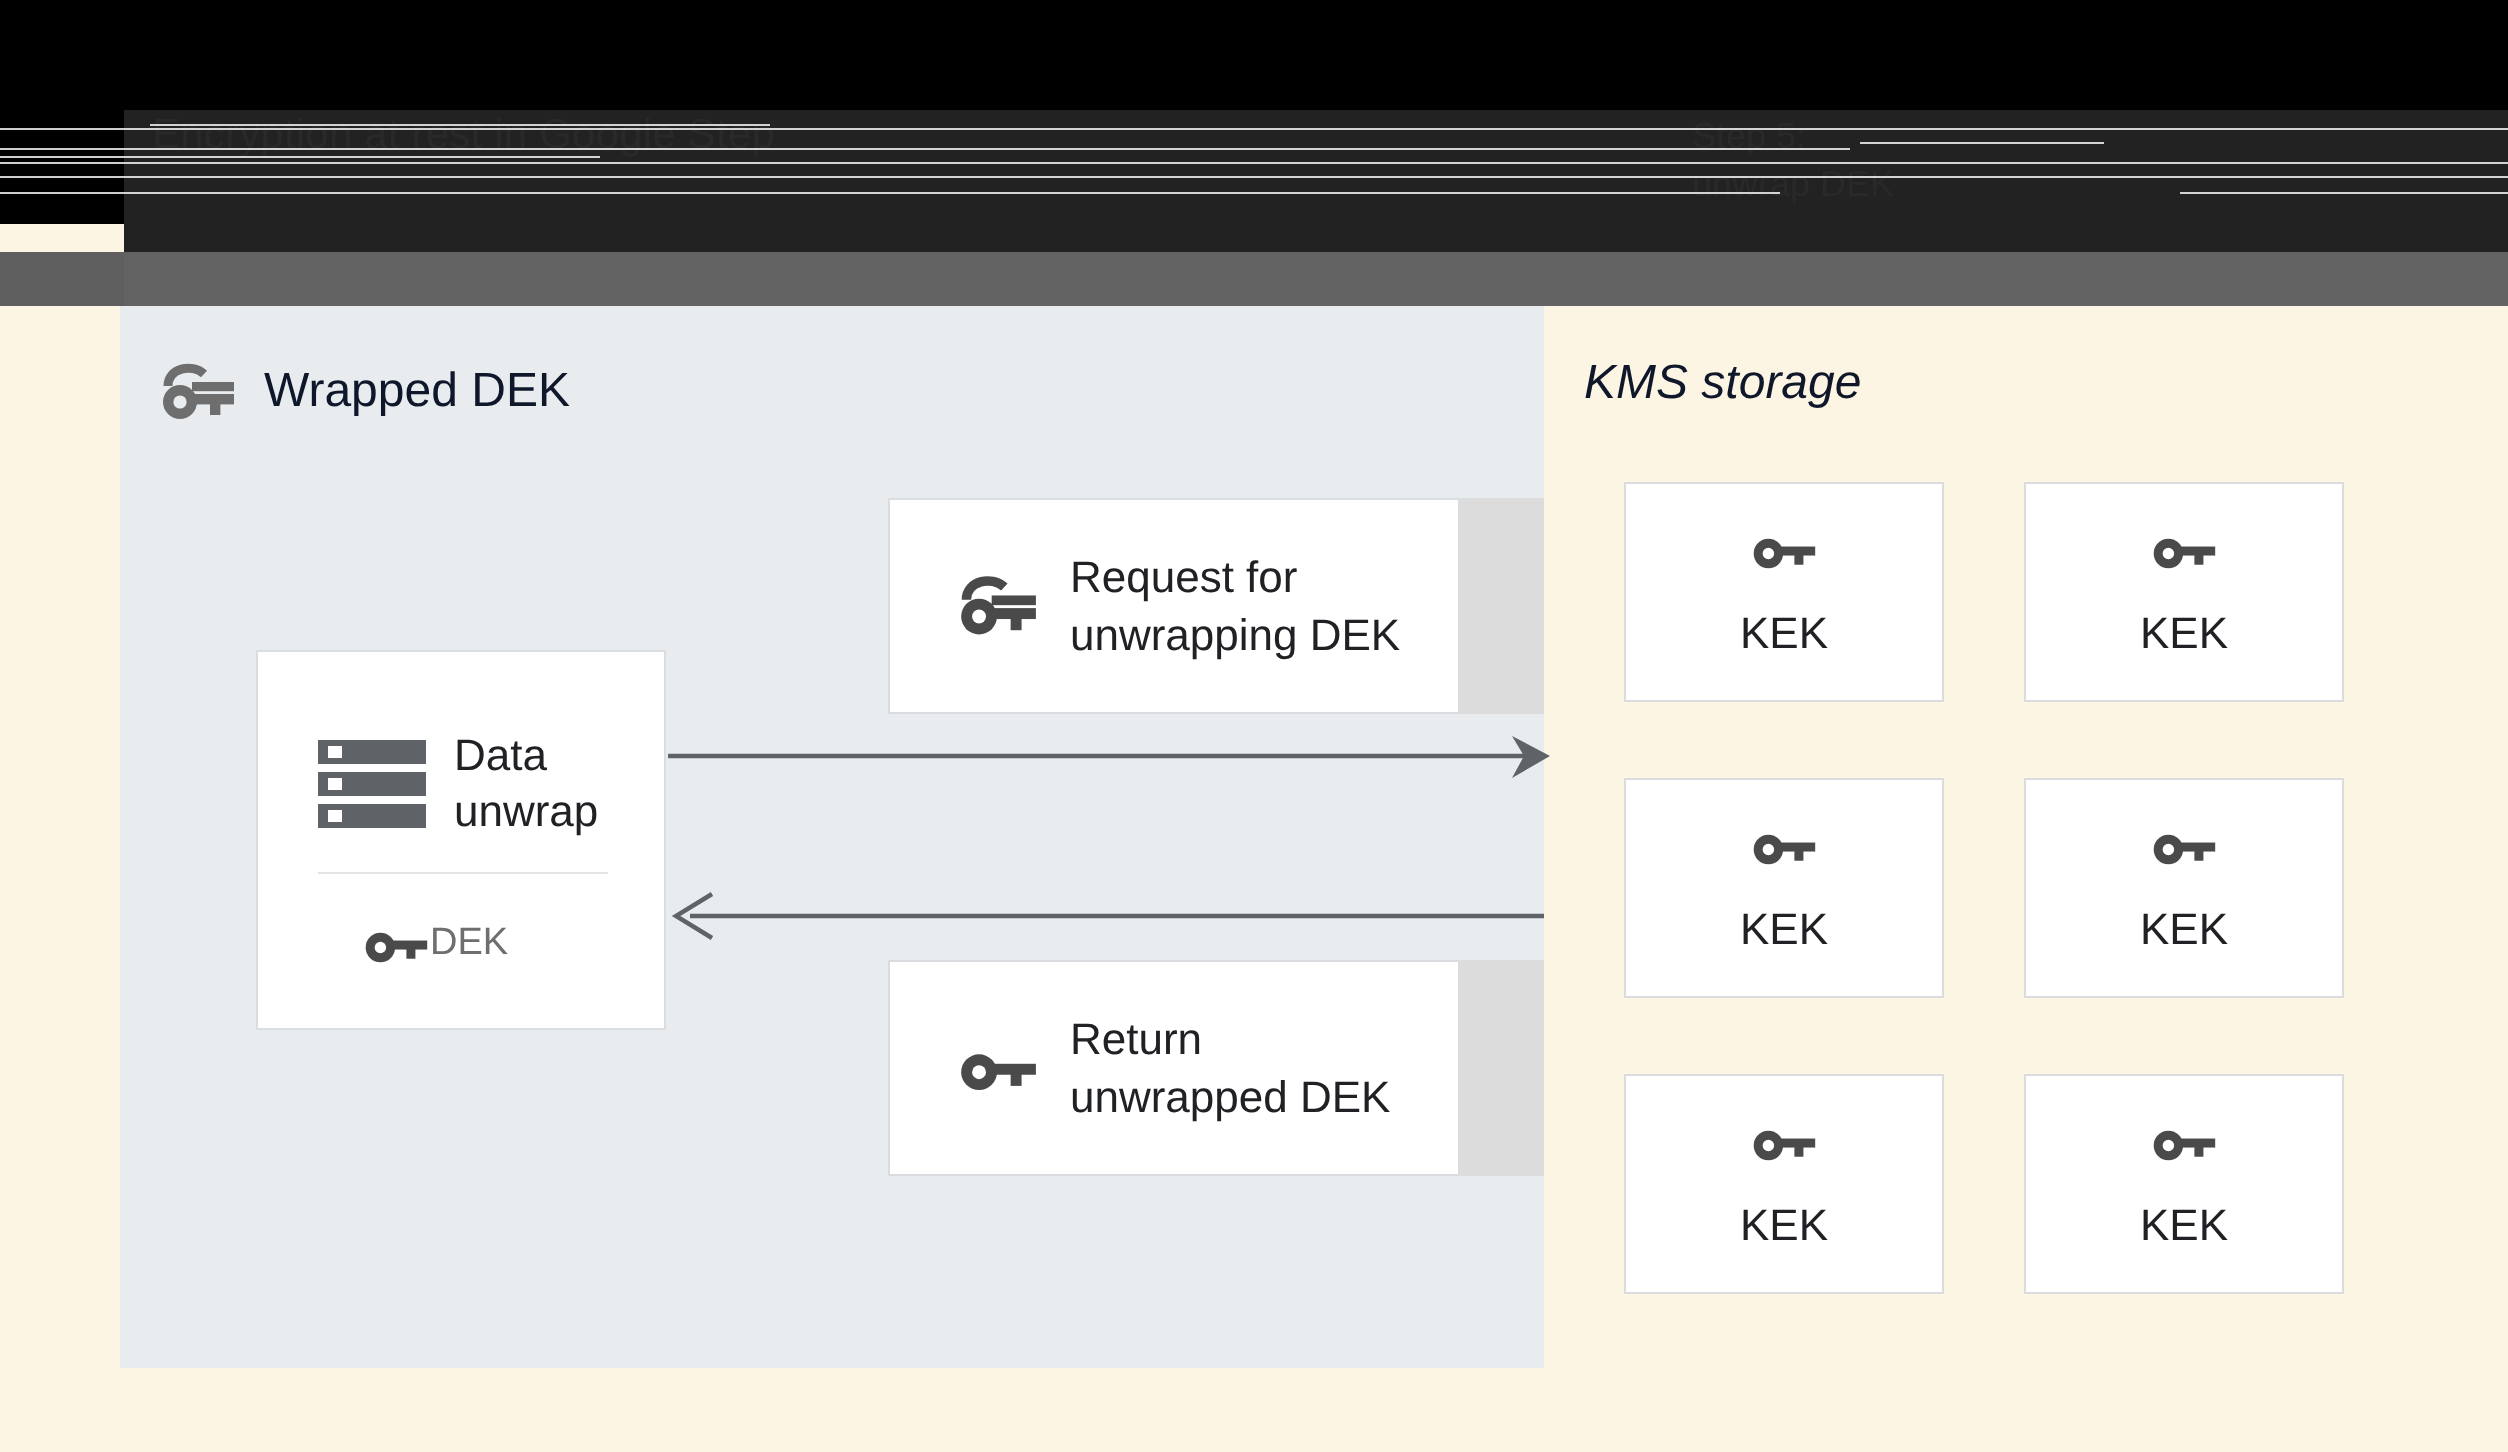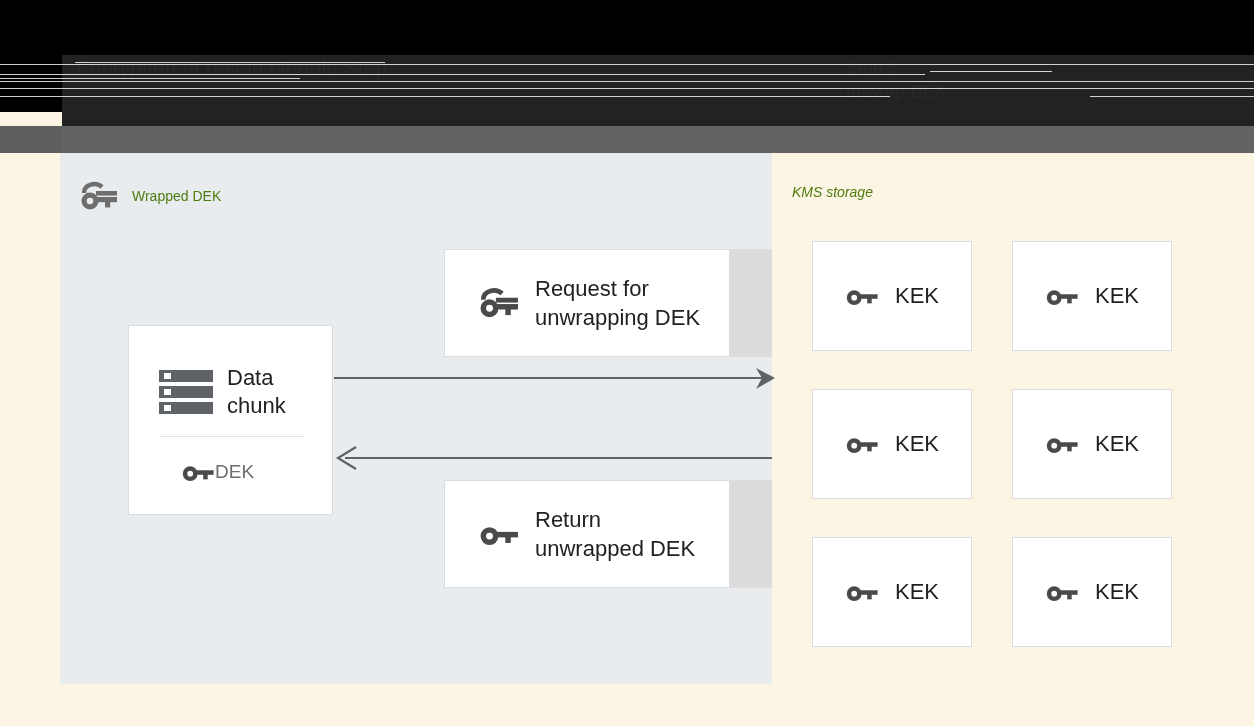--- a/index.html
+++ b/index.html
@@ -41,21 +41,21 @@
     position:absolute;left:20px;top:28px;display:flex;align-items:center;gap:14px;
   }
   .panel-right{
     position:absolute;left:772px;top:153px;width:482px;height:546px;
     background:#fdf5e3;
   }
   .panel-right .panel-head{
     position:absolute;left:20px;top:28px;font-style:italic;
   }
   .panel-label{
-    color:#4d7c0f;font-size:14px;line-height:22px;font-weight:400;
+    color:#0f172a;font-size:24px;line-height:22px;font-weight:400;
   }
 
   
   .ico{display:inline-block;flex:0 0 auto;line-height:0;}
   .ico svg{display:block;}
 
   
   .card-data{
     position:absolute;left:128px;top:325px;width:205px;height:190px;
     background:#fff;border:1px solid #dadce0;box-sizing:border-box;
@@ -93,21 +93,21 @@
   .arrows{position:absolute;left:0;top:0;width:1254px;height:726px;pointer-events:none;}
 
   
   .kek{
     position:absolute;background:#fff;border:1px solid #dadce0;box-sizing:border-box;
     display:flex;align-items:center;justify-content:center;gap:16px;
   }
   .kek .lbl{color:#202124;font-size:22px;line-height:26px;}
   .kek-c0{left:812px;} .kek-c1{left:1012px;}
   .kek-r0{top:241px;} .kek-r1{top:389px;} .kek-r2{top:537px;}
-  .kek{width:160px;height:110px;}
+  .kek{width:160px;height:110px;flex-direction:column;}
 </style>
 </head>
 <body>
 
 <div class="stage">
 
   <div class="band-black"></div>
   <div class="band-dark"></div>
   <div class="band-dark-left"></div>
   <div class="band-cream-left"></div>
@@ -204,21 +204,21 @@
         <svg width="54" height="48" viewBox="0 0 54 48">
           <rect x="0" y="2" width="54" height="12" fill="#5f6368"></rect>
           <rect x="5" y="5" width="7" height="6" fill="#ffffff"></rect>
           <rect x="0" y="18" width="54" height="12" fill="#5f6368"></rect>
           <rect x="5" y="21" width="7" height="6" fill="#ffffff"></rect>
           <rect x="0" y="34" width="54" height="12" fill="#5f6368"></rect>
           <rect x="5" y="37" width="7" height="6" fill="#ffffff"></rect>
         </svg>
       </span>
       <span class="title">Data
-chunk</span>
+unwrap</span>
     </div>
     <div class="divider"></div>
     <div class="row2">
       <span class="ico">
         <svg width="34" height="26" viewBox="0 0 38 30">
           <circle cx="10" cy="17" r="8.5" fill="#4a4a4a"></circle>
           <circle cx="10" cy="17" r="3.3" fill="#ffffff"></circle>
           <rect x="16" y="13" width="21" height="5.2" fill="#4a4a4a"></rect>
           <rect x="25" y="17" width="5.2" height="6.5" fill="#4a4a4a"></rect>
         </svg>

